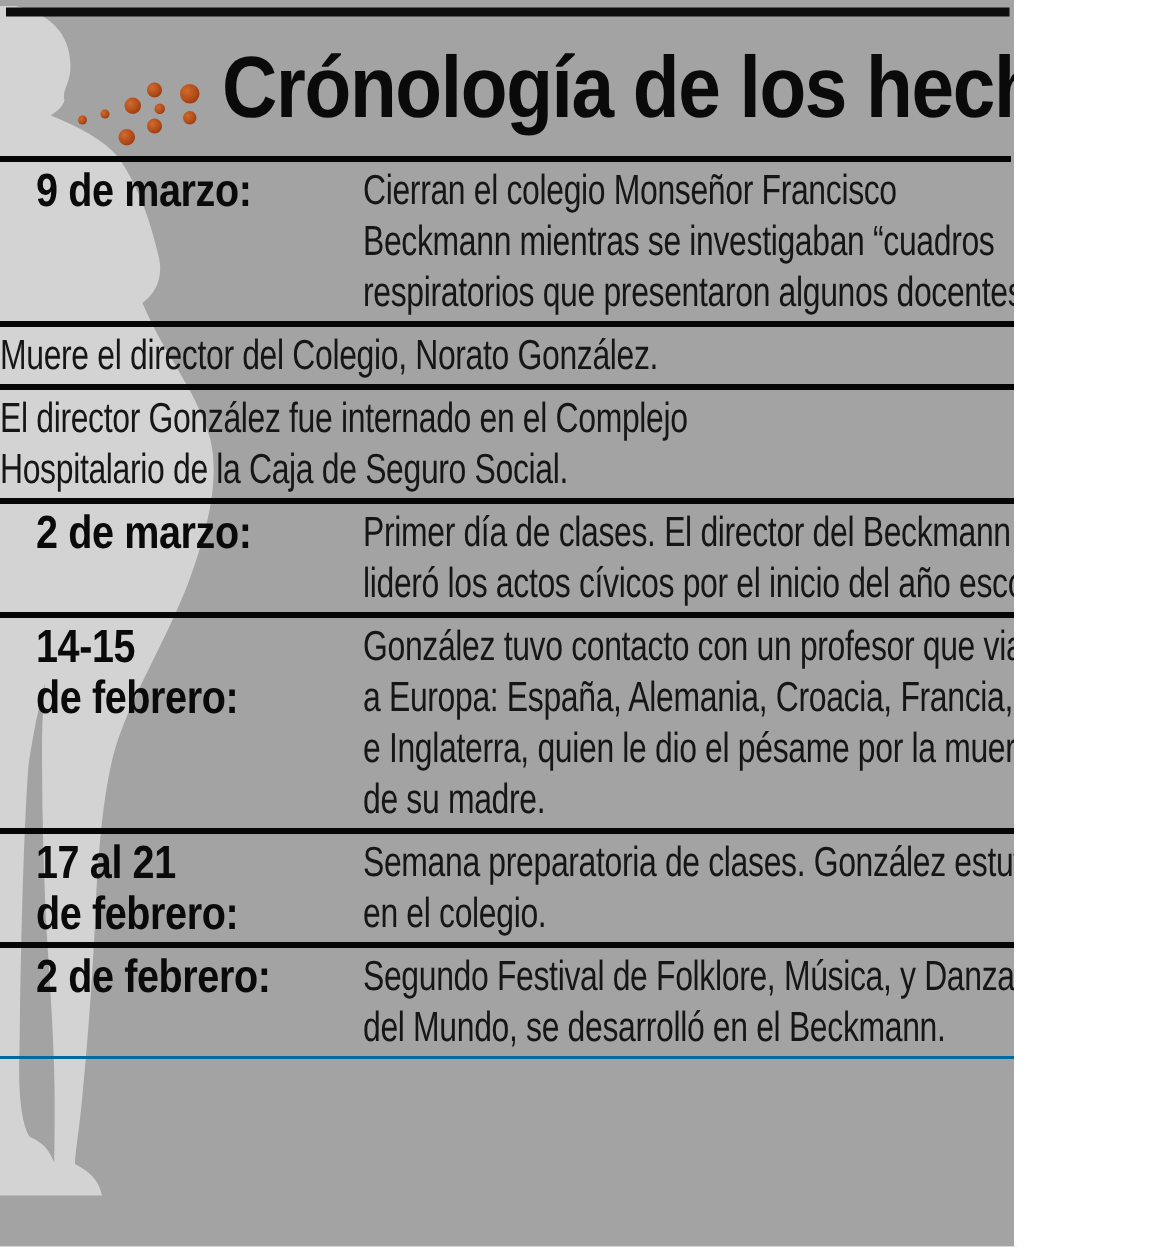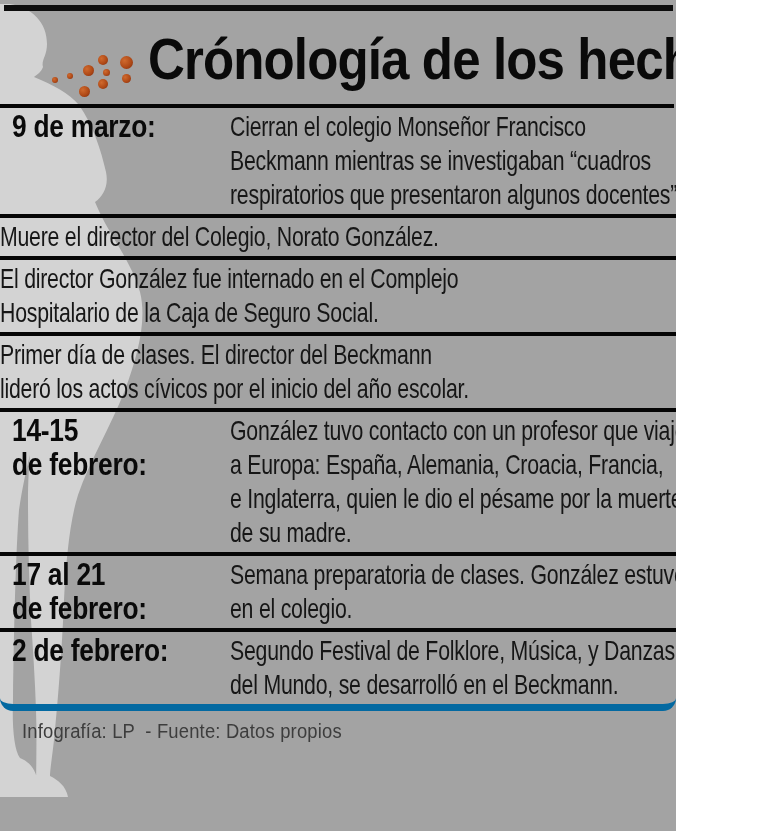--- a/index.html
+++ b/index.html
@@ -16,22 +16,22 @@
   .title{
     position:absolute;left:148px;top:0;line-height:96px;
     font-size:58px;font-weight:bold;letter-spacing:-1px;white-space:pre;
     transform:scaleX(0.88);transform-origin:0 0;color:#0a0a0a;
   }
   .dot{position:absolute;border-radius:50%;
     background:radial-gradient(circle at 35% 35%, #d06a2e 0%, #b04a17 55%, #7e2a0c 100%);}
   .title-rule{height:4px;background:#050505;margin:0 2px 0 0;}
   .rows{width:100%;}
   .row{display:flex;padding:2px 0;border-bottom:4px solid #050505;}
-  .row:last-child{border-bottom:7px solid #0369a1;border-radius:13px;}
-  .cell-date{width:218px;padding-left:12px;flex:0 0 auto;overflow:visible;}
+  .row:last-child{border-bottom:2px solid #0369a1;}
+  .cell-date{width:218px;padding-left:24px;flex:0 0 auto;overflow:visible;}
   .cell-desc{flex:1 1 auto;overflow:visible;}
   .date-text{
     display:inline-block;width:260px;white-space:pre-line;
     font-weight:bold;font-size:31px;line-height:34px;letter-spacing:-0.3px;
     transform:scaleX(0.85);transform-origin:0 0;color:#0a0a0a;
   }
   .desc-text{
     display:inline-block;width:720px;white-space:pre-line;
     font-size:28px;line-height:34px;letter-spacing:-0.3px;
     transform:scaleX(0.76);transform-origin:0 0;color:#161616;
@@ -107,20 +107,21 @@
       <div class="row">
         <div class="cell-desc"><span class="desc-text">Muere el director del Colegio, Norato González.</span></div>
       </div>
 
       <div class="row">
         <div class="cell-desc"><span class="desc-text">El director González fue internado en el Complejo
 Hospitalario de la Caja de Seguro Social.</span></div>
       </div>
 
       <div class="row">
+        <div class="cell-date"><span class="date-text">2 de marzo:</span></div>
         <div class="cell-desc"><span class="desc-text">Primer día de clases. El director del Beckmann
 lideró los actos cívicos por el inicio del año escolar.</span></div>
       </div>
 
 
       <div class="row">
         <div class="cell-date"><span class="date-text">14-15
 de febrero:</span></div>
         <div class="cell-desc"><span class="desc-text">González tuvo contacto con un profesor que viajó
 a Europa: España, Alemania, Croacia, Francia,
@@ -136,18 +137,15 @@
       </div>
 
       <div class="row">
         <div class="cell-date"><span class="date-text">2 de febrero:</span></div>
         <div class="cell-desc"><span class="desc-text">Segundo Festival de Folklore, Música, y Danzas
 del Mundo, se desarrolló en el Beckmann.</span></div>
       </div>
 
     </div>
 
-    <div class="footer">
-      <span class="credit">Infografía: LP  - Fuente: Datos propios</span>
-    </div>
 
   </div>
 </div>
 
 </body></html>

